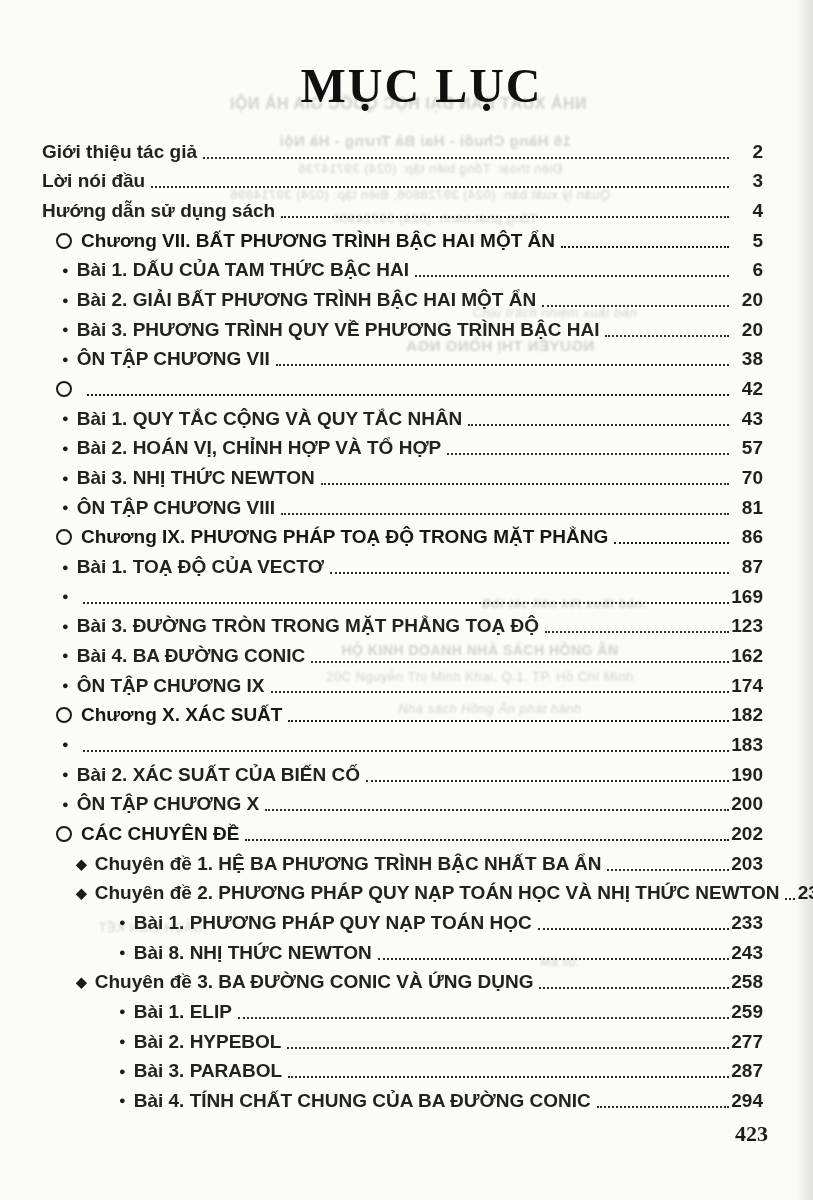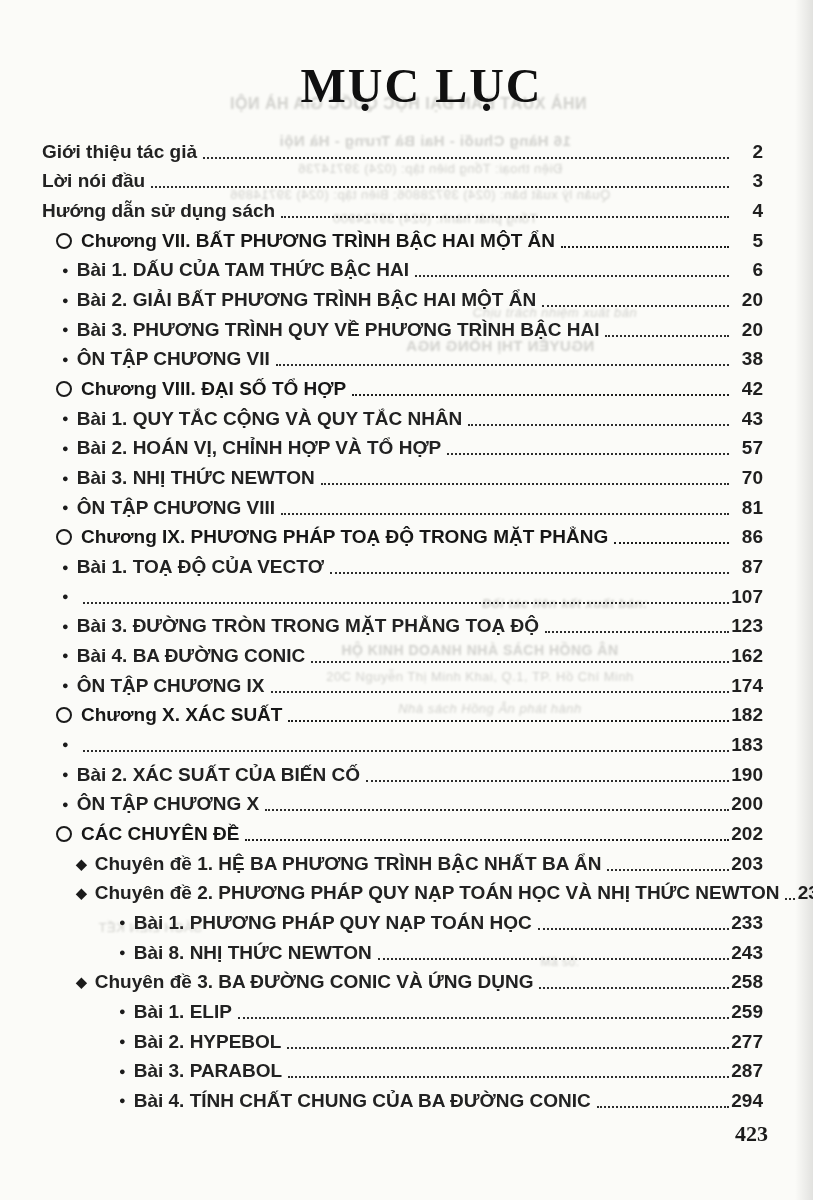--- a/index.html
+++ b/index.html
@@ -130,21 +130,20 @@
         <span class="pg">20</span>
       </div>
       <div class="row lv-lesson1">
         <span class="marker-bullet">●</span>
         <span class="label">ÔN TẬP CHƯƠNG VII</span>
         <span class="leader"></span>
         <span class="pg">38</span>
       </div>
       <div class="row lv-chapter">
         <span class="marker-circle"></span>
-        <span class="label">Chương VIII. ĐẠI SỐ TỔ HỢP</span>
         <span class="leader"></span>
         <span class="pg">42</span>
       </div>
       <div class="row lv-lesson1">
         <span class="marker-bullet">●</span>
         <span class="label">Bài 1. QUY TẮC CỘNG VÀ QUY TẮC NHÂN</span>
         <span class="leader"></span>
         <span class="pg">43</span>
       </div>
       <div class="row lv-lesson1">
@@ -173,21 +172,21 @@
       </div>
       <div class="row lv-lesson1">
         <span class="marker-bullet">●</span>
         <span class="label">Bài 1. TOẠ ĐỘ CỦA VECTƠ</span>
         <span class="leader"></span>
         <span class="pg">87</span>
       </div>
       <div class="row lv-lesson1">
         <span class="marker-bullet">●</span>
         <span class="leader"></span>
-        <span class="pg">107</span>
+        <span class="pg">169</span>
       </div>
       <div class="row lv-lesson1">
         <span class="marker-bullet">●</span>
         <span class="label">Bài 3. ĐƯỜNG TRÒN TRONG MẶT PHẲNG TOẠ ĐỘ</span>
         <span class="leader"></span>
         <span class="pg">123</span>
       </div>
       <div class="row lv-lesson1">
         <span class="marker-bullet">●</span>
         <span class="label">Bài 4. BA ĐƯỜNG CONIC</span>

